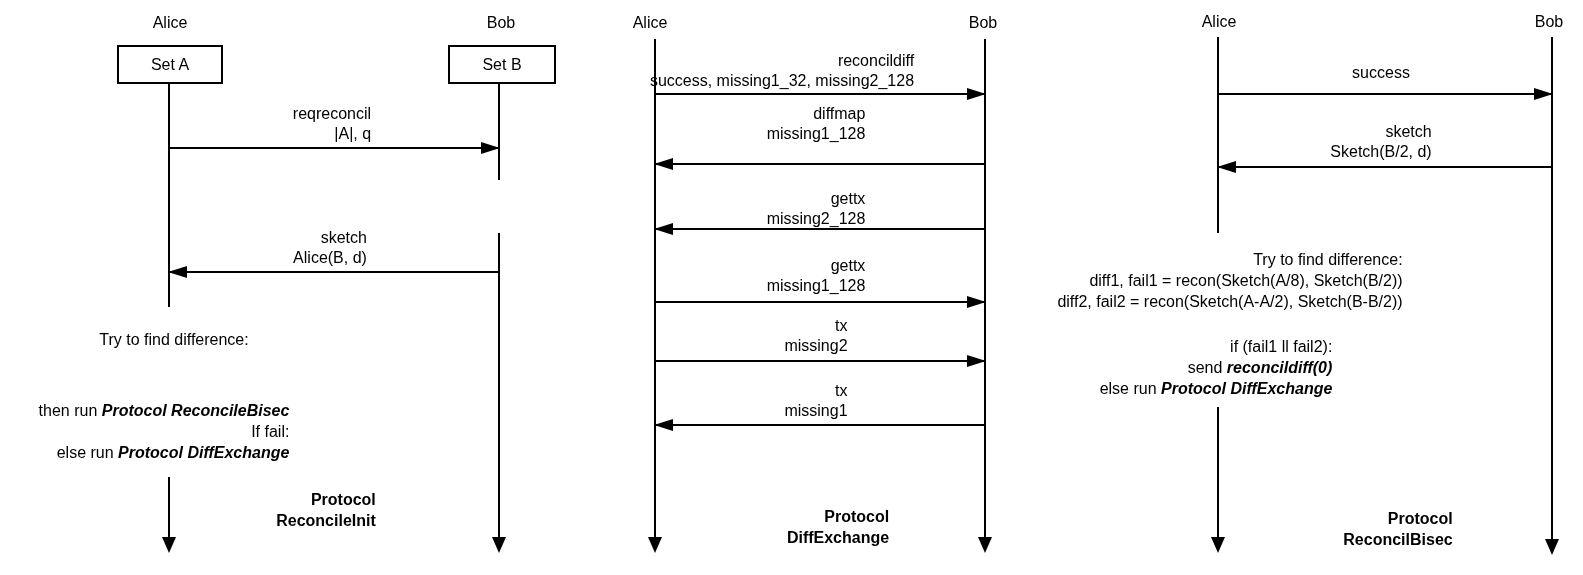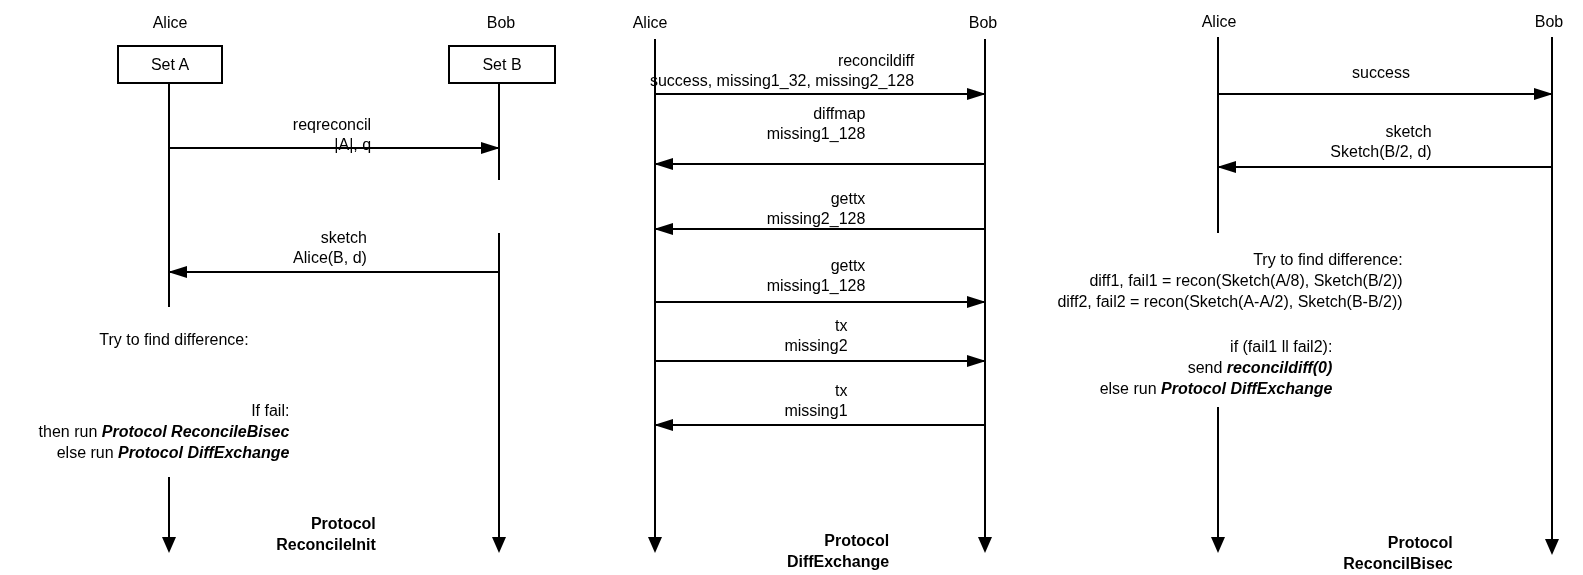--- a/index.html
+++ b/index.html
@@ -17,21 +17,21 @@
   .diagram { position: absolute; inset: 0; }
   
   .ct {
     position: absolute;
     transform: translateX(-50%);
     text-align: right;
     white-space: nowrap;
     line-height: 20px;
   }
   .note { line-height: 21px; }
-  .plabel { font-weight: bold; line-height: 21px; margin-top: 24px; }
+  .plabel { font-weight: bold; line-height: 21px; }
   .b { font-weight: bold; font-style: italic; }
   
   .abox {
     position: absolute;
     border: 2px solid var(--ink, #000000);
     background: var(--bg, #ffffff);
     display: flex;
     align-items: center;
     justify-content: center;
   }
@@ -85,40 +85,40 @@
     </div>
     <div class="abox" style="left:448px;top:45px;width:104px;height:35px">
       <span>Set B</span>
     </div>
 
     <div class="vline" style="left:168px;top:84px;height:223px"></div>
     <div class="vline varrow" style="left:168px;top:477px;height:61px"></div>
     <div class="vline" style="left:498px;top:84px;height:96px"></div>
     <div class="vline varrow" style="left:498px;top:233px;height:305px"></div>
 
-    <div class="ct" style="left:332px;top:115px">
+    <div class="ct" style="left:332px;top:104px">
       <div>reqreconcil</div>
       <div>|A|, q</div>
     </div>
     <div class="harrow to-right" style="left:169px;top:147px;width:330px"></div>
 
 
     <div class="ct" style="left:330px;top:228px">
       <div>sketch</div>
       <div>Alice(B, d)</div>
     </div>
     <div class="harrow to-left" style="left:169px;top:271px;width:330px"></div>
 
     <div class="ct note" style="left:174px;top:329px">
       <div>Try to find difference:</div>
     </div>
 
     <div class="ct note" style="left:164px;top:400px">
+      <div><span>then run </span><span class="b">Protocol ReconcileBisec</span></div>
       <div>If fail:</div>
-      <div><span>then run </span><span class="b">Protocol ReconcileBisec</span></div>
       <div><span>else run </span><span class="b">Protocol DiffExchange</span></div>
     </div>
 
     <div class="ct plabel" style="left:326px;top:489px">
       <div>Protocol</div>
       <div>ReconcileInit</div>
     </div>
   </section>
 
   <section class="diagram">

